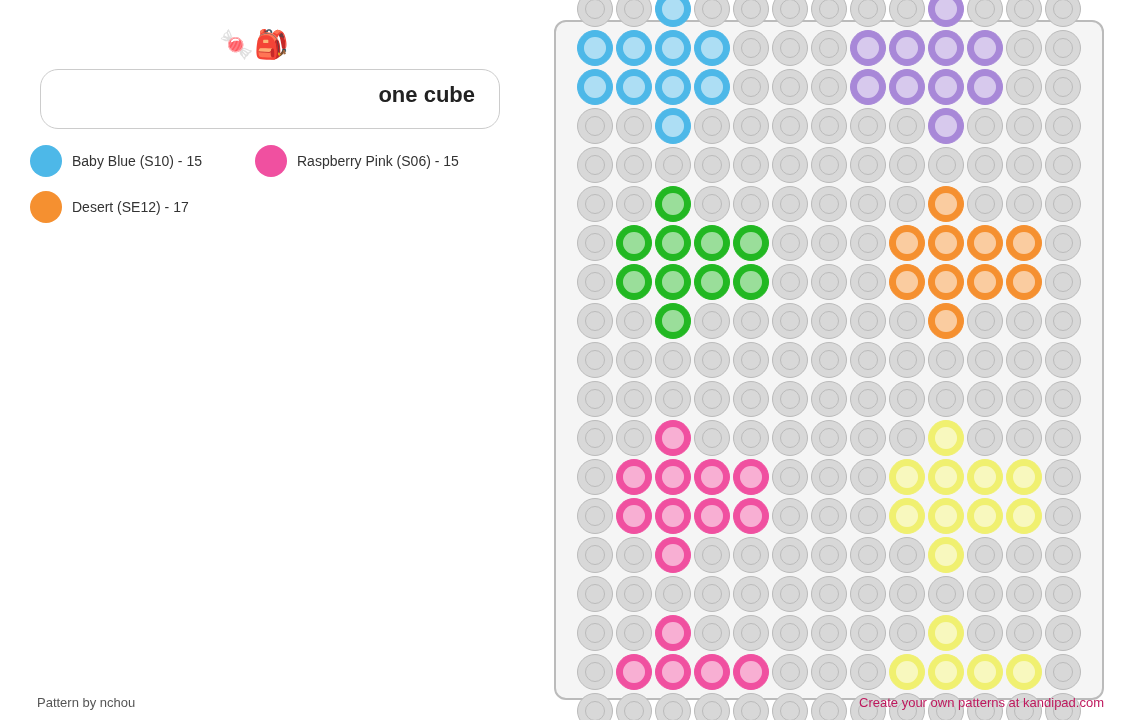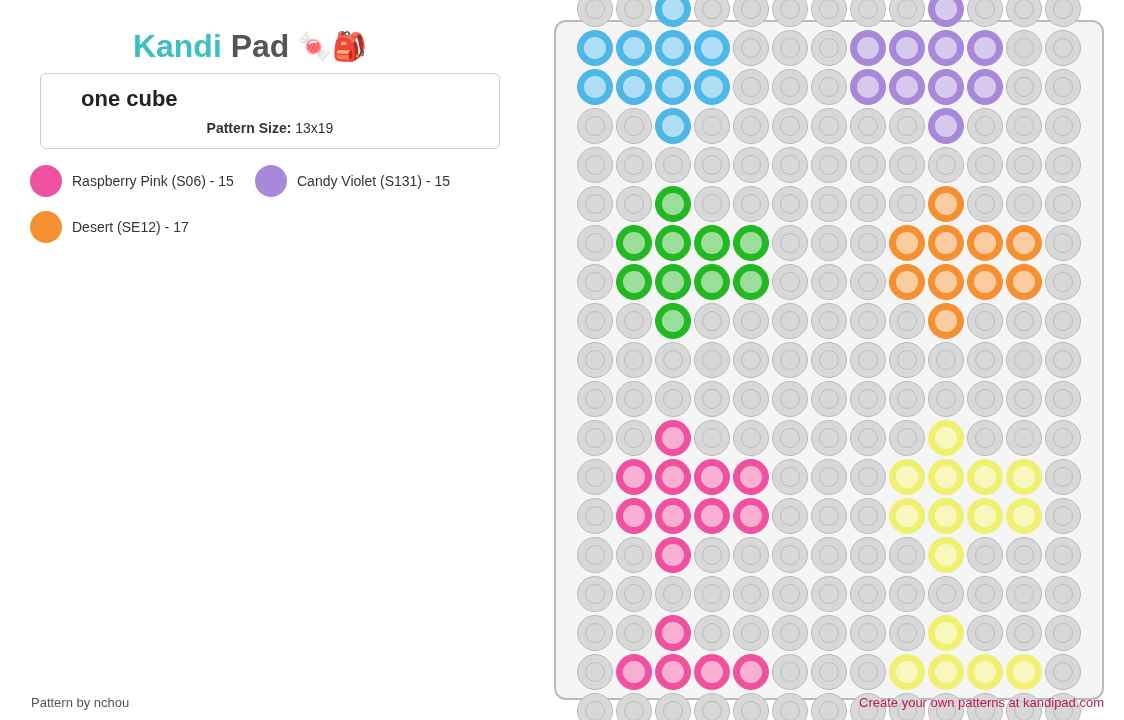--- a/index.html
+++ b/index.html
@@ -26,25 +26,25 @@
     .logo-kandi { color: #3bbfbf; }
     .logo-pad { color: #555; }
     .logo-icon {
       margin-left: 8px;
       font-size: 28px;
     }
 
     
     .info-box {
       border: 1px solid #ccc;
-      border-radius: 6px;
-      padding: 12px 40px;
+      border-radius: 18px;
+      padding: 12px 24px;
       margin: 0 20px 16px 20px;
       width: 460px;
-      text-align: left;
+      text-align: right;
     }
     .info-box h2 {
       font-size: 22px;
       font-weight: bold;
       margin-bottom: 8px;
       color: #222;
     }
     .info-row {
       display: flex;
       justify-content: center;
@@ -84,21 +84,21 @@
       width: 32px;
       height: 32px;
       border-radius: 50%;
       flex-shrink: 0;
     }
 
     
     .footer {
       position: absolute;
       bottom: 10px;
-      left: 31px;
+      left: 37px;
       font-size: 13px;
       color: #555;
     }
     .footer-right {
       position: absolute;
       bottom: 10px;
       right: 20px;
       font-size: 13px;
       color: #be185d;
     }
@@ -149,42 +149,36 @@
       width: 18px;
       height: 18px;
     }
   </style>
 </head>
 <body>
 
 <div class="left-panel">
 
   <div class="header">
-    <span class="logo-text">
-      <span class="logo-kandi">Kandi</span><span class="logo-pad"> Pad</span>
-    </span>
     <span class="logo-icon">🍬🎒</span>
   </div>
 
   <div class="info-box">
     <h2>one cube</h2>
-    <div class="info-row" style="margin-top:4px;">
-      <span><b>Pattern Size:</b> <span>13x19</span></span>
-    </div>
   </div>
 
   <div class="color-legend">
     <div class="color-grid" id="color-grid">
         <div class="color-item">
+    <div class="color-swatch" style="background:#4db8e8;"></div>
+    <span>Baby Blue (S10) - 15</span>
+  </div>
+        <div class="color-item">
     <div class="color-swatch" style="background:#f050a0;"></div>
     <span>Raspberry Pink (S06) - 15</span>
-  </div>
-        <div class="color-item">
-    <div class="color-swatch" style="background:#a888d8;"></div>
-    <span>Candy Violet (S131) - 15</span>
   </div>
         <div class="color-item">
     <div class="color-swatch" style="background:#f59030;"></div>
     <span>Desert (SE12) - 17</span>
   </div>
       </div>
   </div>
 </div>
 
 <div class="bead-panel">

